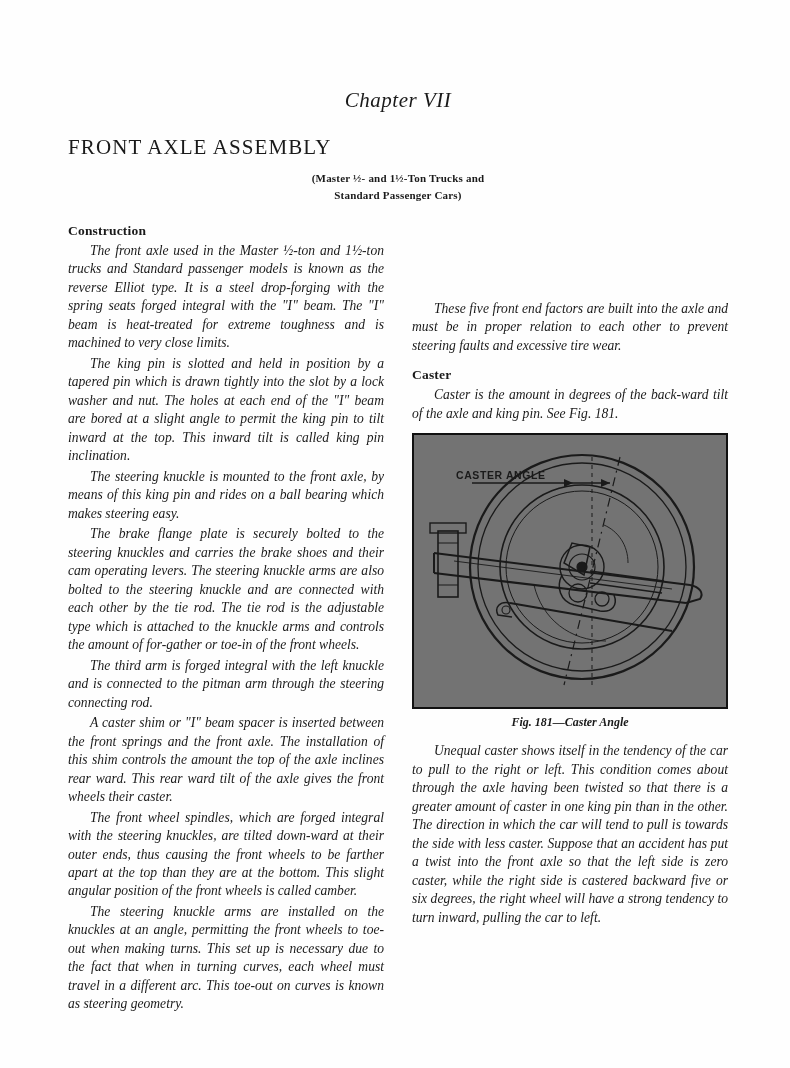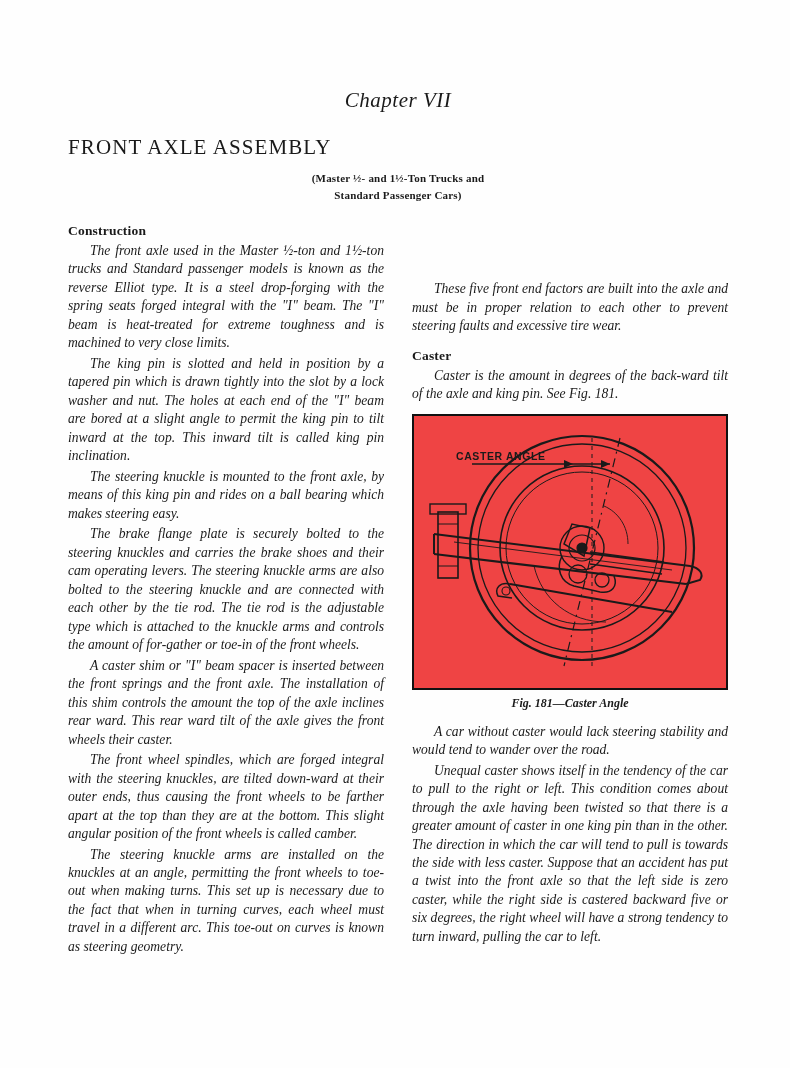--- a/index.html
+++ b/index.html
@@ -50,21 +50,21 @@
     text-align: center;
     font-size: 11px;
     font-weight: bold;
     line-height: 1.5;
     margin: 0 0 20px 0;
     letter-spacing: 0.2px;
   }
   .columns {
     display: flex;
     justify-content: space-between;
-    align-items: flex-end;
+    align-items: center;
   }
   .col {
     width: 316px;
   }
   .section-head {
     font-size: 13.5px;
     font-weight: bold;
     margin: 0 0 3px 0;
     letter-spacing: 0.2px;
   }
@@ -79,21 +79,21 @@
   }
   .gap {
     height: 10px;
   }
   .figure-box {
     border: 2px solid #111;
     width: 312px;
     height: 272px;
     margin: 10px 0 6px 0;
     position: relative;
-    background: #ef4444;
+    background: #737373;
     overflow: hidden;
   }
   .figure-caption {
     text-align: center;
     font-size: 12px;
     font-style: italic;
     font-weight: bold;
     margin: 0 0 12px 0;
   }
   .caster-label {
@@ -129,20 +129,21 @@
     </div>
 
     <div class="columns">
 
       <div class="col">
         <div class="section-head">Construction</div>
         <p class="body">The front axle used in the Master ½-ton and 1½-ton trucks and Standard passenger models is known as the reverse Elliot type. It is a steel drop-forging with the spring seats forged integral with the "I" beam. The "I" beam is heat-treated for extreme toughness and is machined to very close limits.</p>
         <p class="body">The king pin is slotted and held in position by a tapered pin which is drawn tightly into the slot by a lock washer and nut. The holes at each end of the "I" beam are bored at a slight angle to permit the king pin to tilt inward at the top. This inward tilt is called king pin inclination.</p>
         <p class="body">The steering knuckle is mounted to the front axle, by means of this king pin and rides on a ball bearing which makes steering easy.</p>
         <p class="body">The brake flange plate is securely bolted to the steering knuckles and carries the brake shoes and their cam operating levers. The steering knuckle arms are also bolted to the steering knuckle and are connected with each other by the tie rod. The tie rod is the adjustable type which is attached to the knuckle arms and controls the amount of for-gather or toe-in of the front wheels.</p>
+        <p class="body">The third arm is forged integral with the left knuckle and is connected to the pitman arm through the steering connecting rod.</p>
         <p class="body">A caster shim or "I" beam spacer is inserted between the front springs and the front axle. The installation of this shim controls the amount the top of the axle inclines rear ward. This rear ward tilt of the axle gives the front wheels their caster.</p>
         <p class="body">The front wheel spindles, which are forged integral with the steering knuckles, are tilted down-ward at their outer ends, thus causing the front wheels to be farther apart at the top than they are at the bottom. This slight angular position of the front wheels is called camber.</p>
         <p class="body">The steering knuckle arms are installed on the knuckles at an angle, permitting the front wheels to toe-out when making turns. This set up is necessary due to the fact that when in turning curves, each wheel must travel in a different arc. This toe-out on curves is known as steering geometry.</p>
       </div>
 
       <div class="col">
         <p class="body">These five front end factors are built into the axle and must be in proper relation to each other to prevent steering faults and excessive tire wear.</p>
         <div class="gap"></div>
         <div class="section-head">Caster</div>
         <p class="body">Caster is the amount in degrees of the back-ward tilt of the axle and king pin. See Fig. 181.</p>
@@ -192,21 +193,20 @@
               <path d="M176 136 L250 146" stroke-width="1.6"></path>
               <path d="M176 148 L248 158" stroke-width="1.6"></path>
 
               <path d="M120 150 C128 184 156 206 192 206" stroke-width="0.9"></path>
               <path d="M214 128 C214 110 204 96 190 90" stroke-width="0.9"></path>
             </g>
           </svg>
         </div>
         <div class="figure-caption">Fig. 181—Caster Angle</div>
 
-        <p class="body">A car without caster would lack steering stability and would tend to wander over the road.</p>
         <p class="body">Unequal caster shows itself in the tendency of the car to pull to the right or left. This condition comes about through the axle having been twisted so that there is a greater amount of caster in one king pin than in the other. The direction in which the car will tend to pull is towards the side with less caster. Suppose that an accident has put a twist into the front axle so that the left side is zero caster, while the right side is castered backward five or six degrees, the right wheel will have a strong tendency to turn inward, pulling the car to left.</p>
         <div class="gap"></div>
       </div>
 
     </div>
   </div>
 
 </div>
 
 </body></html>

